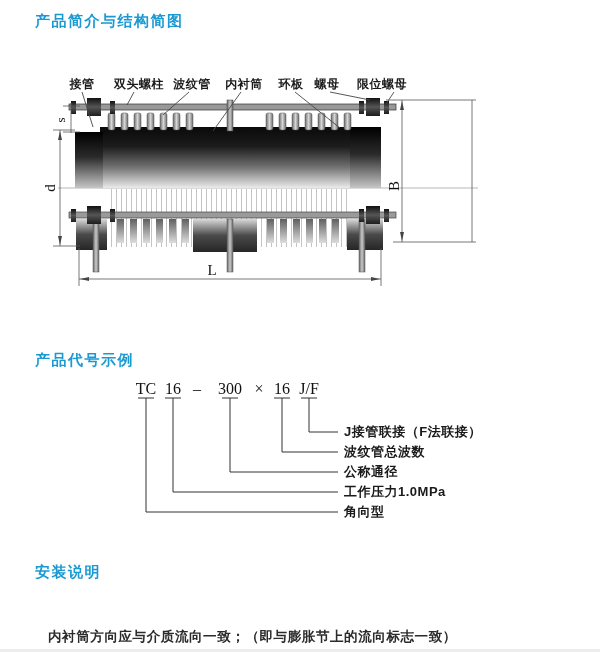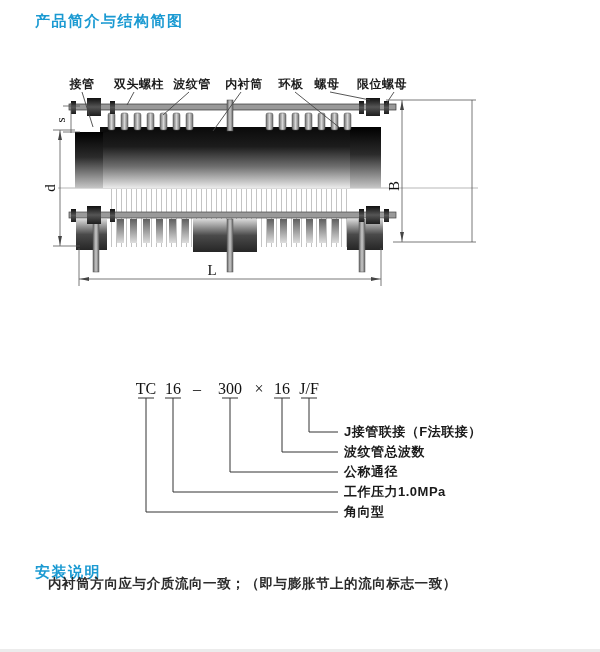--- a/index.html
+++ b/index.html
@@ -191,20 +191,21 @@
     <g>
       <line class="dimline" x1="79" y1="248" x2="79" y2="286"></line>
       <line class="dimline" x1="381" y1="248" x2="381" y2="286"></line>
       <line class="dimline" x1="79" y1="279" x2="381" y2="279"></line>
       <polygon points="80,279 89,277 89,281" fill="#444"></polygon>
       <polygon points="380,279 371,277 371,281" fill="#444"></polygon>
       <text class="dim" text-anchor="middle" x="212" y="275">L</text>
     </g>
   </svg>
 
+  <div class="heading" style="top:351px;">产品代号示例</div>
 
   <svg style="left:120px; top:372px;" width="400" height="165" viewBox="120 372 400 165">
     <g text-anchor="middle">
       <text class="ctoken" x="146" y="394">TC</text>
       <text class="ctoken" x="173" y="394">16</text>
       <text class="ctoken" x="197" y="394">–</text>
       <text class="ctoken" x="230" y="394">300</text>
       <text class="ctoken" x="259" y="394">×</text>
       <text class="ctoken" x="282" y="394">16</text>
       <text class="ctoken" x="309" y="394">J/F</text>
@@ -225,15 +226,15 @@
       <text class="clegend" x="344" y="436">J接管联接（F法联接）</text>
       <text class="clegend" x="344" y="456">波纹管总波数</text>
       <text class="clegend" x="344" y="476">公称通径</text>
       <text class="clegend" x="344" y="496">工作压力1.0MPa</text>
       <text class="clegend" x="344" y="516">角向型</text>
     </g>
   </svg>
 
   <div class="heading" style="top:563px;text-align:center;">安装说明</div>
 
-  <div class="bodytext" style="top:575px;text-align:center;">内衬筒方向应与介质流向一致；（即与膨胀节上的流向标志一致）</div>
+  <div class="bodytext" style="top:628px;text-align:center;">内衬筒方向应与介质流向一致；（即与膨胀节上的流向标志一致）</div>
 
 </div>
 
 </body></html>

